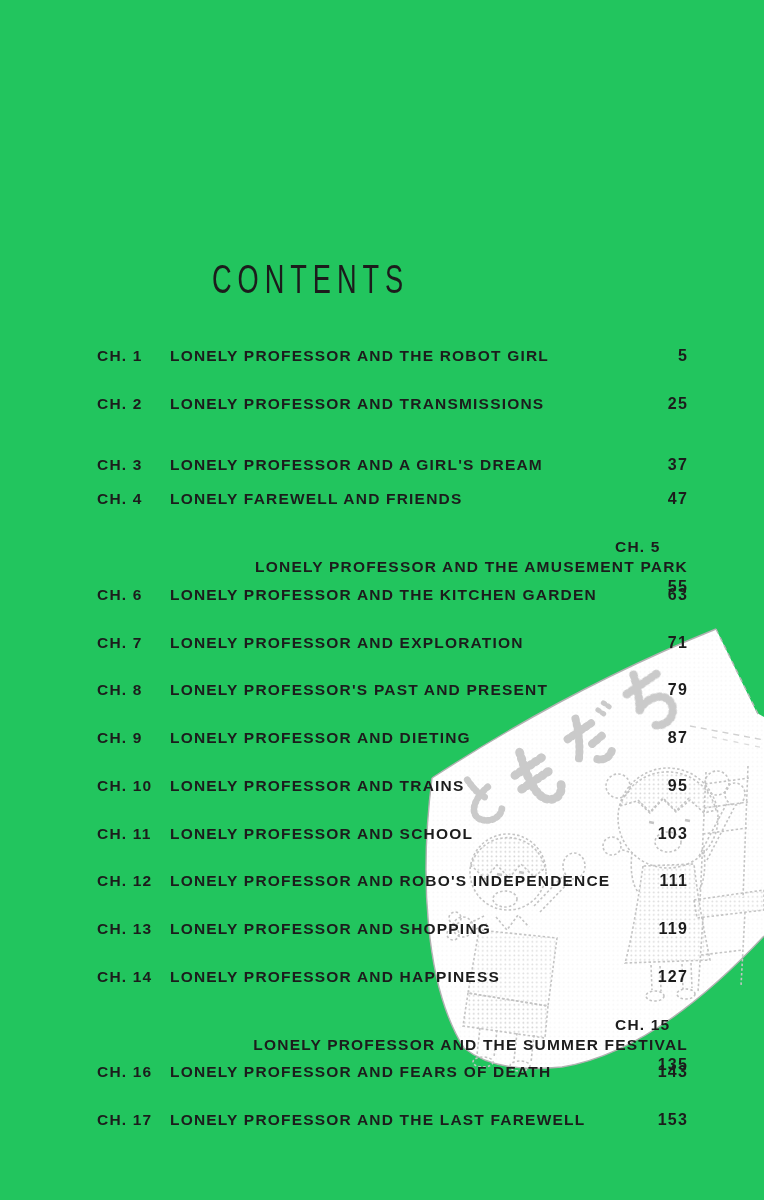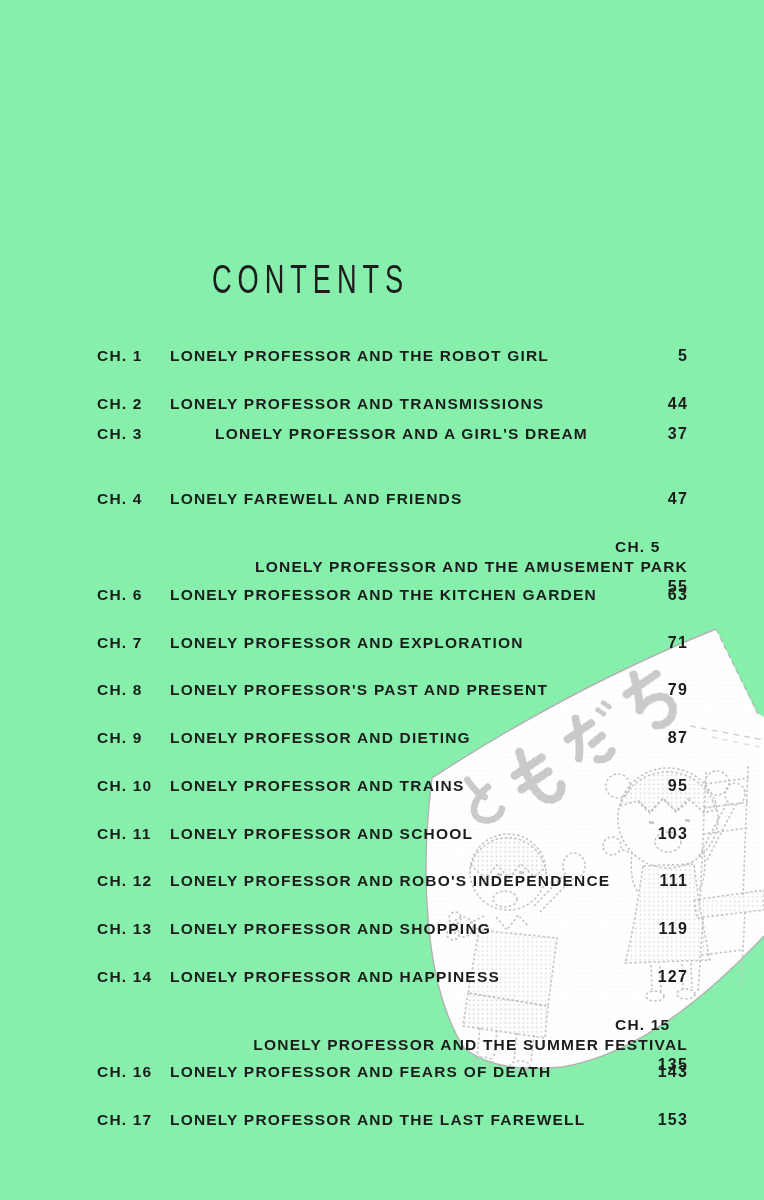--- a/index.html
+++ b/index.html
@@ -1,18 +1,18 @@
 <!DOCTYPE html>
 <html style="--ink: #1c1c1c; --sketch: #c4c4c4;"><head>
 <meta charset="utf-8">
 <style>
   html,body { margin:0; padding:0; background:#ffffff; }
   .page {
     position:relative; width:764px; height:1200px;
-    background:#86efac; overflow:hidden;
+    background:#22c55e; overflow:hidden;
     font-family:"Liberation Sans", sans-serif;
     color:var(--ink,#1c1c1c);
   }
   .sketch {
     position:absolute; left:390px; top:595px; width:374px; height:505px;
     z-index:0; color:var(--sketch,#c4c4c4);
   }
   .title {
     position:absolute; left:212px; top:256px; z-index:1;
     font-size:32px; font-weight:400; letter-spacing:7px;
@@ -142,24 +142,24 @@
   <div class="toc">
     <div class="toc-row" style="top: 0px;">
       <span class="toc-chapter">CH. 1</span>
       <span class="toc-title">LONELY PROFESSOR AND THE ROBOT GIRL</span>
       <span class="toc-page">5</span>
     </div>
 
     <div class="toc-row" style="top: 47.75px;">
       <span class="toc-chapter">CH. 2</span>
       <span class="toc-title">LONELY PROFESSOR AND TRANSMISSIONS</span>
-      <span class="toc-page">44</span>
-    </div>
-
-    <div class="toc-row" style="top: 78px; gap: 45px;">
+      <span class="toc-page">25</span>
+    </div>
+
+    <div class="toc-row" style="top: 109px;">
       <span class="toc-chapter">CH. 3</span>
       <span class="toc-title">LONELY PROFESSOR AND A GIRL'S DREAM</span>
       <span class="toc-page">37</span>
     </div>
 
     <div class="toc-row" style="top: 143.25px;">
       <span class="toc-chapter">CH. 4</span>
       <span class="toc-title">LONELY FAREWELL AND FRIENDS</span>
       <span class="toc-page">47</span>
     </div>

